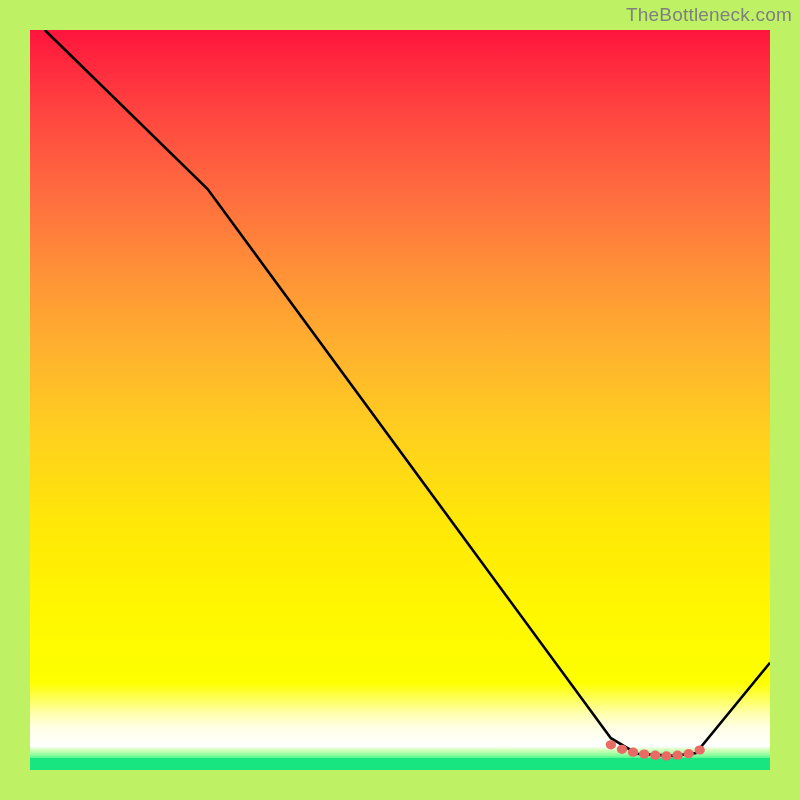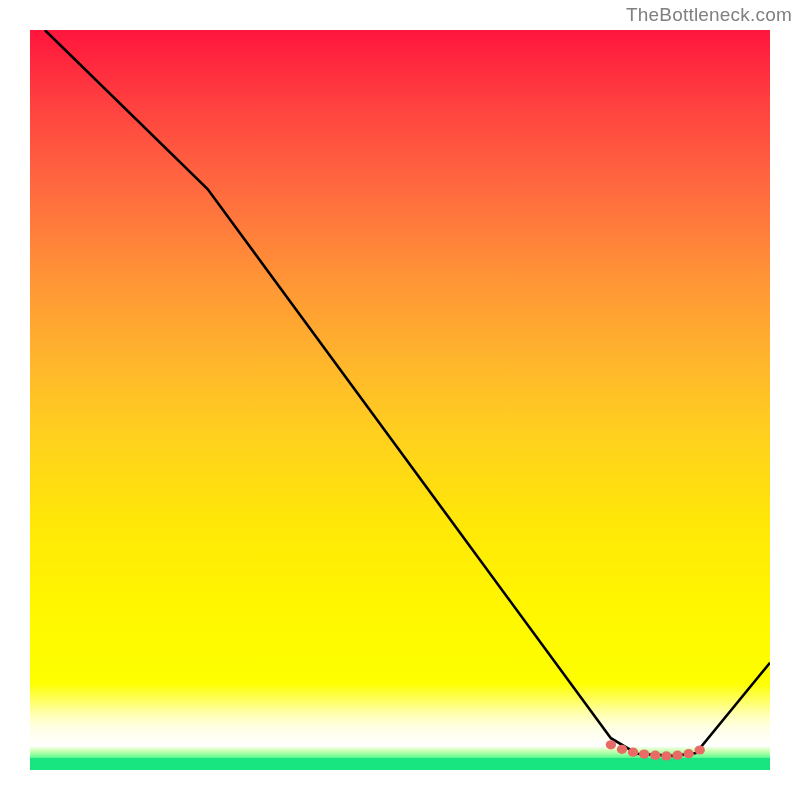--- a/index.html
+++ b/index.html
@@ -9,21 +9,21 @@
     height: 800px;
     background: #000;
     font-family: Arial, Helvetica, sans-serif;
     overflow: hidden;
   }
   
   .container {
     position: relative;
     width: 800px;
     height: 800px;
-    background: #ffffff;
+    background: #bef264;
   }
   
   .attribution {
     position: absolute;
     top: 4px;
     right: 8px;
     color: #808080;
     font-size: 19px;
     font-weight: 500;
     letter-spacing: 0.2px;

